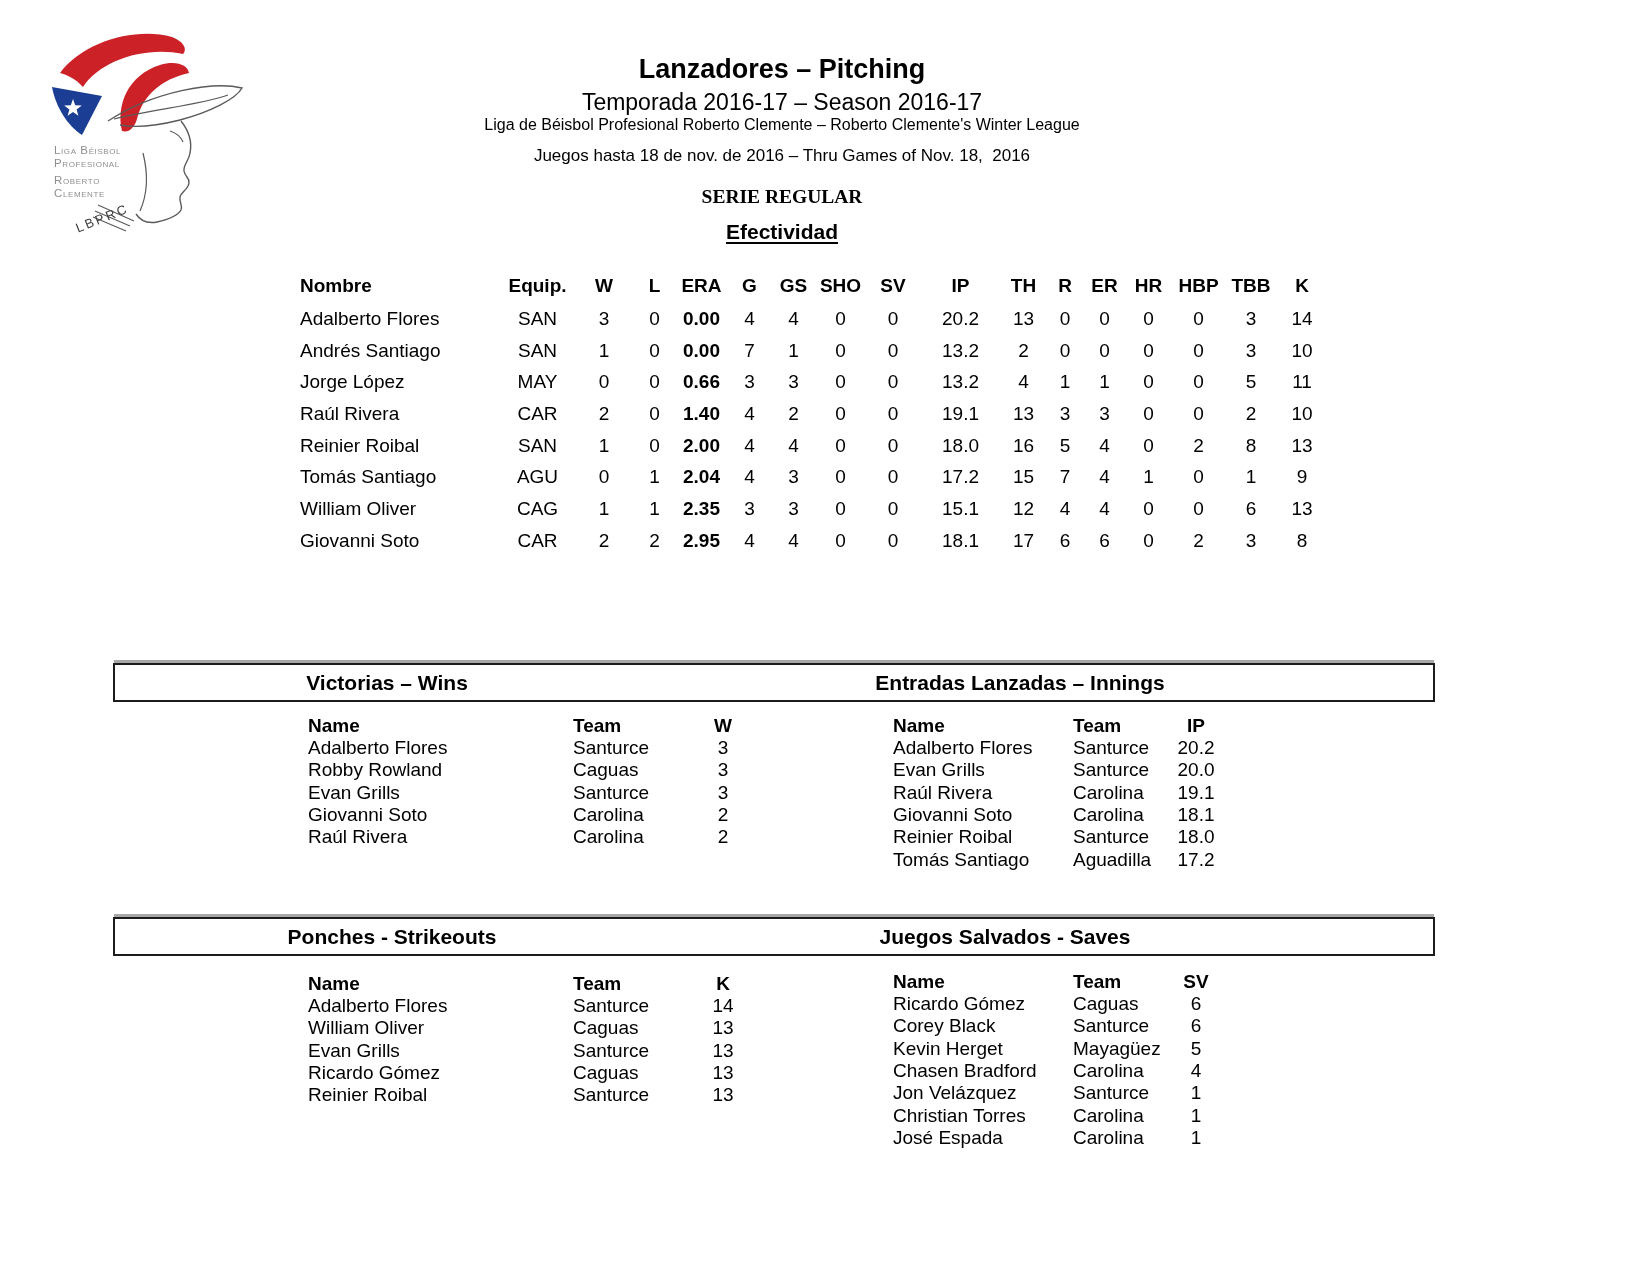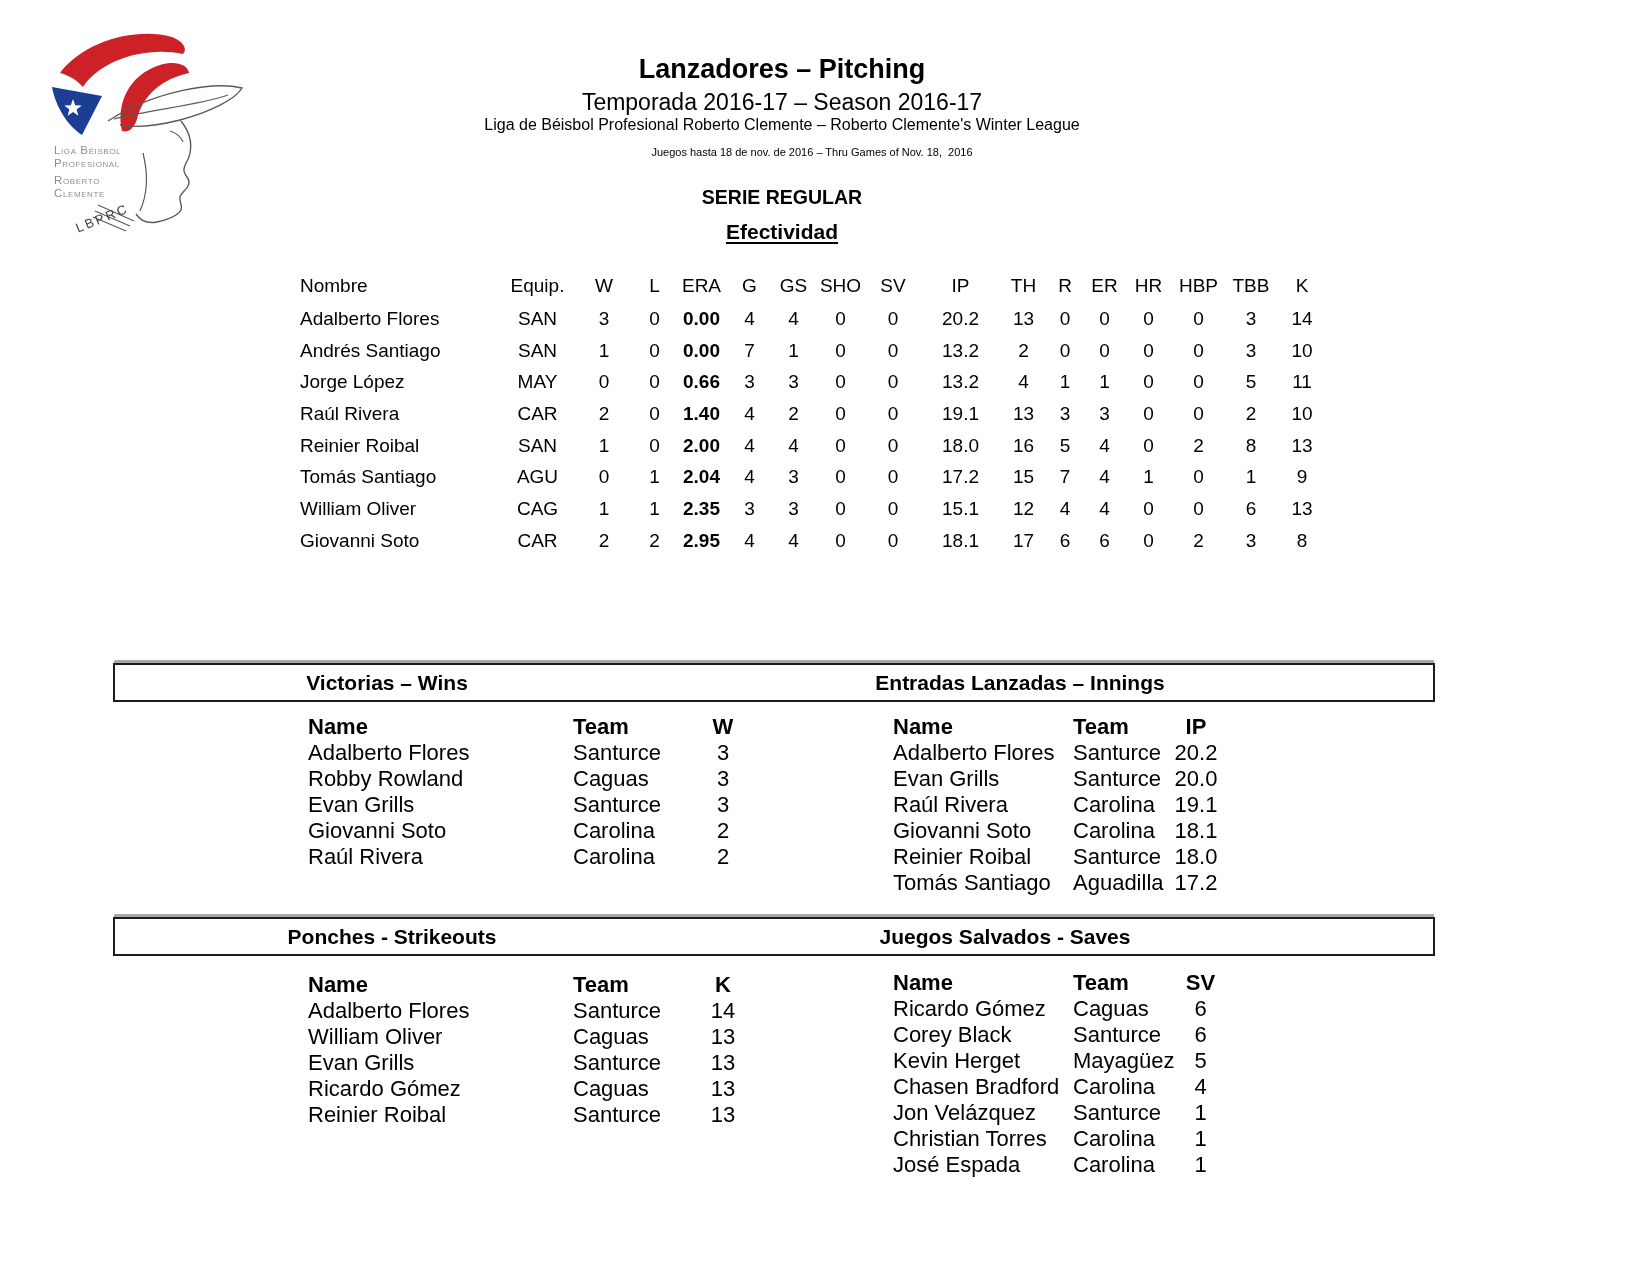--- a/index.html
+++ b/index.html
@@ -8,49 +8,49 @@
     background:#ffffff;
     font-family:"Liberation Sans", sans-serif;
     color:#000;
     position:relative;
     overflow:hidden;
   }
   .hdr-line { position:absolute; left:0; width:1564px; text-align:center; white-space:pre; }
   .title        { top:54px;  font-size:27px; font-weight:bold; }
   .subtitle     { top:89px;  font-size:23px; }
   .league-line  { top:116px; font-size:16px; }
-  .date-line    { top:146px; font-size:11px;margin-left:30px; }
-  .series-label { top:186px; font-size:19.5px; font-weight:bold; }
+  .date-line    { top:146px; font-size:17px; }
+  .series-label { top:186px; font-size:19.5px; font-weight:bold;font-family:Liberation Serif, serif; }
   .section-head { top:220px; font-size:21px;  font-weight:bold; text-decoration:underline; text-underline-offset:3px; }
 
   
   .era-wrap { position:absolute; left:300px; top:268px; }
   .era-wrap table { border-collapse:collapse; table-layout:fixed; width:1027px; font-size:19px; }
-  .era-wrap th { font-weight:normal; height:35px; text-align:center; vertical-align:middle; padding:0; }
+  .era-wrap th { font-weight:bold; height:35px; text-align:center; vertical-align:middle; padding:0; }
   .era-wrap th:first-child { text-align:left; }
   .era-wrap td { height:31.7px; text-align:center; vertical-align:middle; padding:0; }
   .era-wrap td:first-child { text-align:left; }
   .era-wrap tbody td:nth-child(5) { font-weight:bold; }
 
   
   .section-box {
     position:absolute; left:113px; width:1322px; height:39px;
     border:2px solid #1c1c1c; box-sizing:border-box; background:#fff;
     box-shadow:0 -4px 0 -1px #a8a8a8;
   }
   .box1 { top:663px; }
   .box2 { top:917px; }
   .box-title {
     position:absolute; top:50%; transform:translate(-50%,-50%);
     font-size:21px; font-weight:bold; white-space:pre;
   }
 
   
   .mini { position:absolute; }
-  .mini table { border-collapse:collapse; table-layout:fixed; font-size:22px; }
+  .mini table { border-collapse:collapse; table-layout:fixed; font-size:19px; }
   .mini th { font-weight:bold; text-align:left; height:23px; vertical-align:middle; padding:0; }
   .mini td { height:22.3px; text-align:left; vertical-align:middle; padding:0; }
   .mini th:nth-child(3), .mini td:nth-child(3) { text-align:center; }
   .wins-tbl       { left:308px; top:714px; }
   .innings-tbl    { left:893px; top:714px; }
   .strikeouts-tbl { left:308px; top:972px; }
   .saves-tbl      { left:893px; top:970px; }
 
   .logo { position:absolute; left:42px; top:25px; width:205px; height:215px; }
   .logo-caps { font-variant:small-caps; letter-spacing:0.6px; }

